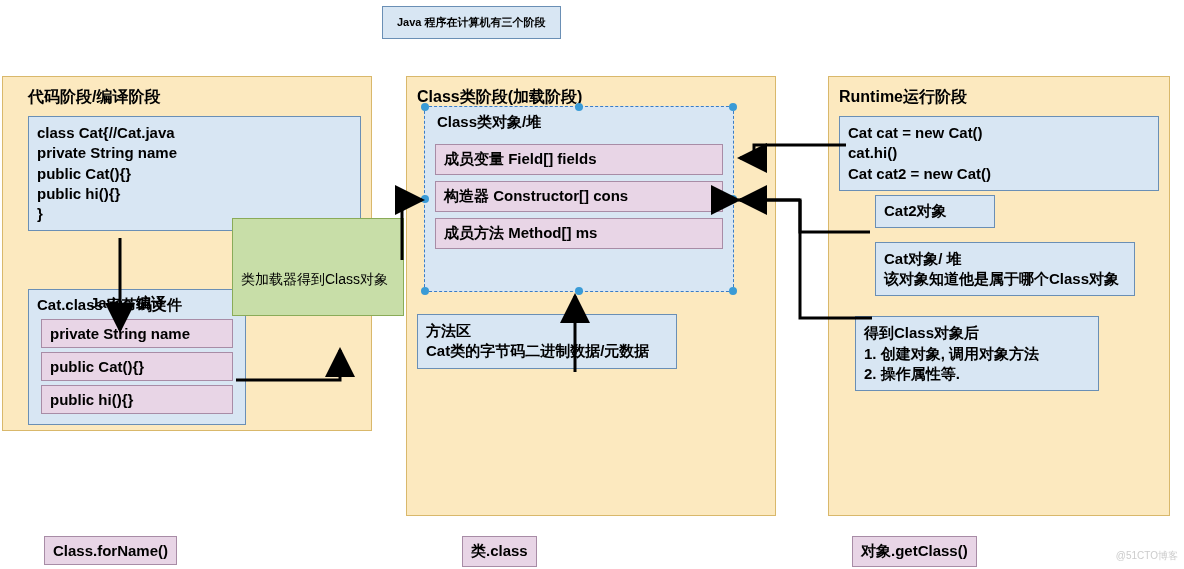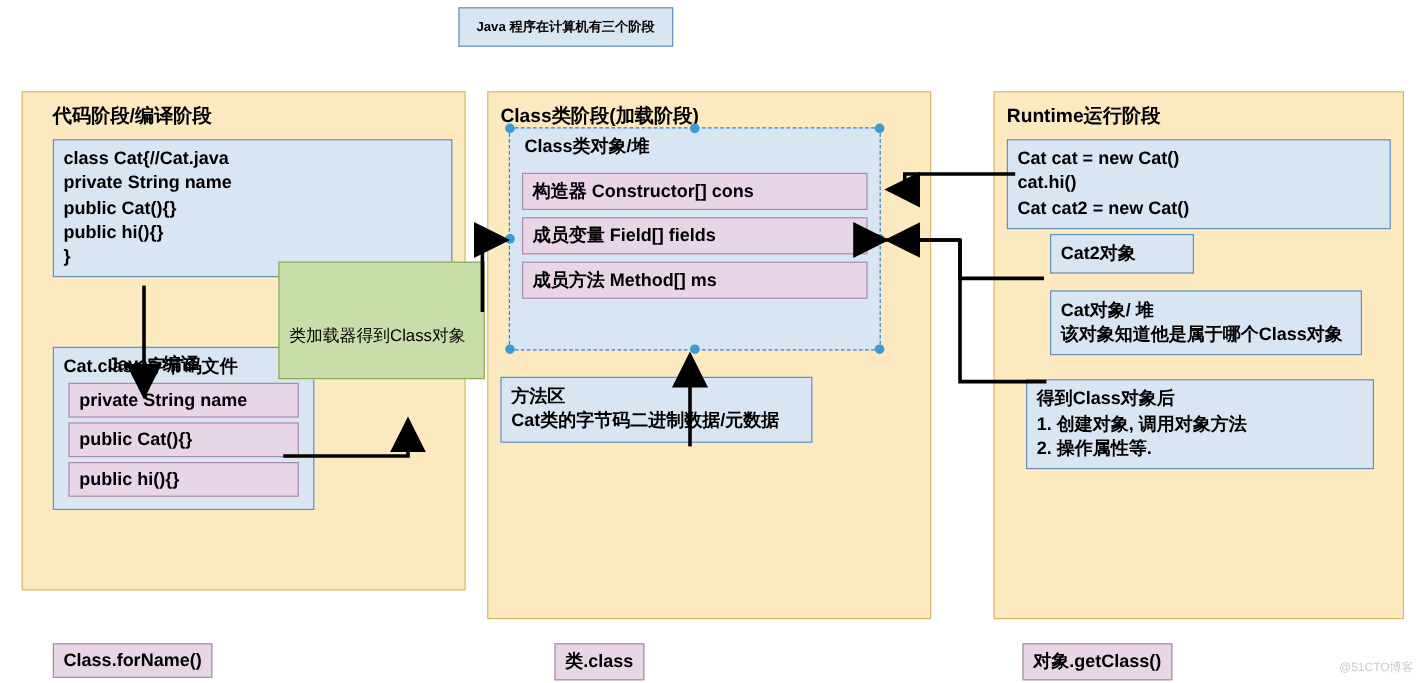--- a/index.html
+++ b/index.html
@@ -14,21 +14,21 @@
 .handle { position: absolute; width: 8px; height: 8px; background: #3a9bd6; border-radius: 50%; }
 .label-txt { position: absolute; font-weight: bold; font-size: 15px; }
 svg.arrows { position: absolute; left: 0; top: 0; width: 1184px; height: 569px; pointer-events: none; }
 .watermark { position: absolute; right: 6px; bottom: 6px; font-size: 10px; color: #ccc; }
 </style>
 </head>
 <body>
 
 <div class="title-box" style="left:382px; top:6px;">Java 程序在计算机有三个阶段</div>
 
-<div class="stage" style="left:18px; top:76px; width:370px; height:416px;padding-left:21px;">
+<div class="stage" style="left:2px; top:76px; width:370px; height:355px;padding-left:21px;">
   <div class="stage-title">代码阶段/编译阶段</div>
   <div class="blue-box" style="white-space:pre; line-height:1.35;">class Cat{//Cat.java
 private String name
 public Cat(){}
 public hi(){}
 }</div>
   <div style="height:50px;"></div>
   <div class="blue-box" style="width:218px;">
     <div>Cat.class 字节码文件</div>
     <div class="pink-box">private String name</div>
@@ -45,43 +45,43 @@
 
 <div class="stage" style="left:406px; top:76px; width:370px; height:440px;">
   <div class="stage-title">Class类阶段(加载阶段)</div>
   <div style="height:194px;"></div>
   <div class="blue-box" style="white-space:pre; line-height:1.35; width:260px;">方法区
 Cat类的字节码二进制数据/元数据</div>
 </div>
 
 <div class="sel-box" style="left:424px; top:106px; width:310px; height:186px;">
   <div style="padding:6px 12px; font-weight:bold; font-size:15px;">Class类对象/堆</div>
+  <div class="pink-box" style="margin:6px 10px;">成员变量 Field[] fields</div>
   <div class="pink-box" style="margin:6px 10px;">构造器 Constructor[] cons</div>
-  <div class="pink-box" style="margin:6px 10px;">成员变量 Field[] fields</div>
   <div class="pink-box" style="margin:6px 10px;">成员方法 Method[] ms</div>
   <div class="handle" style="left:-4px; top:-4px;"></div>
   <div class="handle" style="right:-4px; top:-4px;"></div>
   <div class="handle" style="left:-4px; bottom:-4px;"></div>
   <div class="handle" style="right:-4px; bottom:-4px;"></div>
   <div class="handle" style="left:50%; top:-4px; margin-left:-4px;"></div>
   <div class="handle" style="left:50%; bottom:-4px; margin-left:-4px;"></div>
   <div class="handle" style="left:-4px; top:50%; margin-top:-4px;"></div>
   <div class="handle" style="right:-4px; top:50%; margin-top:-4px;"></div>
 </div>
 <div class="pink-box" style="position:absolute; left:458px; top:532px;">类.class</div>
 
 <div class="stage" style="left:828px; top:76px; width:342px; height:440px;">
   <div class="stage-title">Runtime运行阶段</div>
   <div class="blue-box" style="white-space:pre; line-height:1.35;">Cat cat = new Cat()
 cat.hi()
 Cat cat2 = new Cat()</div>
   <div class="blue-box" style="width:120px; margin-left:40px;">Cat2对象</div>
   <div class="blue-box" style="white-space:pre; line-height:1.35; width:260px; margin-left:40px; margin-top:14px;">Cat对象/ 堆
 该对象知道他是属于哪个Class对象</div>
-  <div class="blue-box" style="white-space:pre; line-height:1.35; width:290px; margin-left:20px; margin-top:20px;">得到Class对象后
+  <div class="blue-box" style="white-space:pre; line-height:1.35; width:244px; margin-left:20px; margin-top:20px;">得到Class对象后
 1. 创建对象, 调用对象方法
 2. 操作属性等.</div>
 </div>
 <div class="pink-box" style="position:absolute; left:848px; top:532px;">对象.getClass()</div>
 
 <svg class="arrows">
   <defs>
     <marker id="ah" markerWidth="12" markerHeight="12" refX="9" refY="5" orient="auto">
       <path d="M0,0 L10,5 L0,10 Z" fill="#000"></path>
     </marker>

